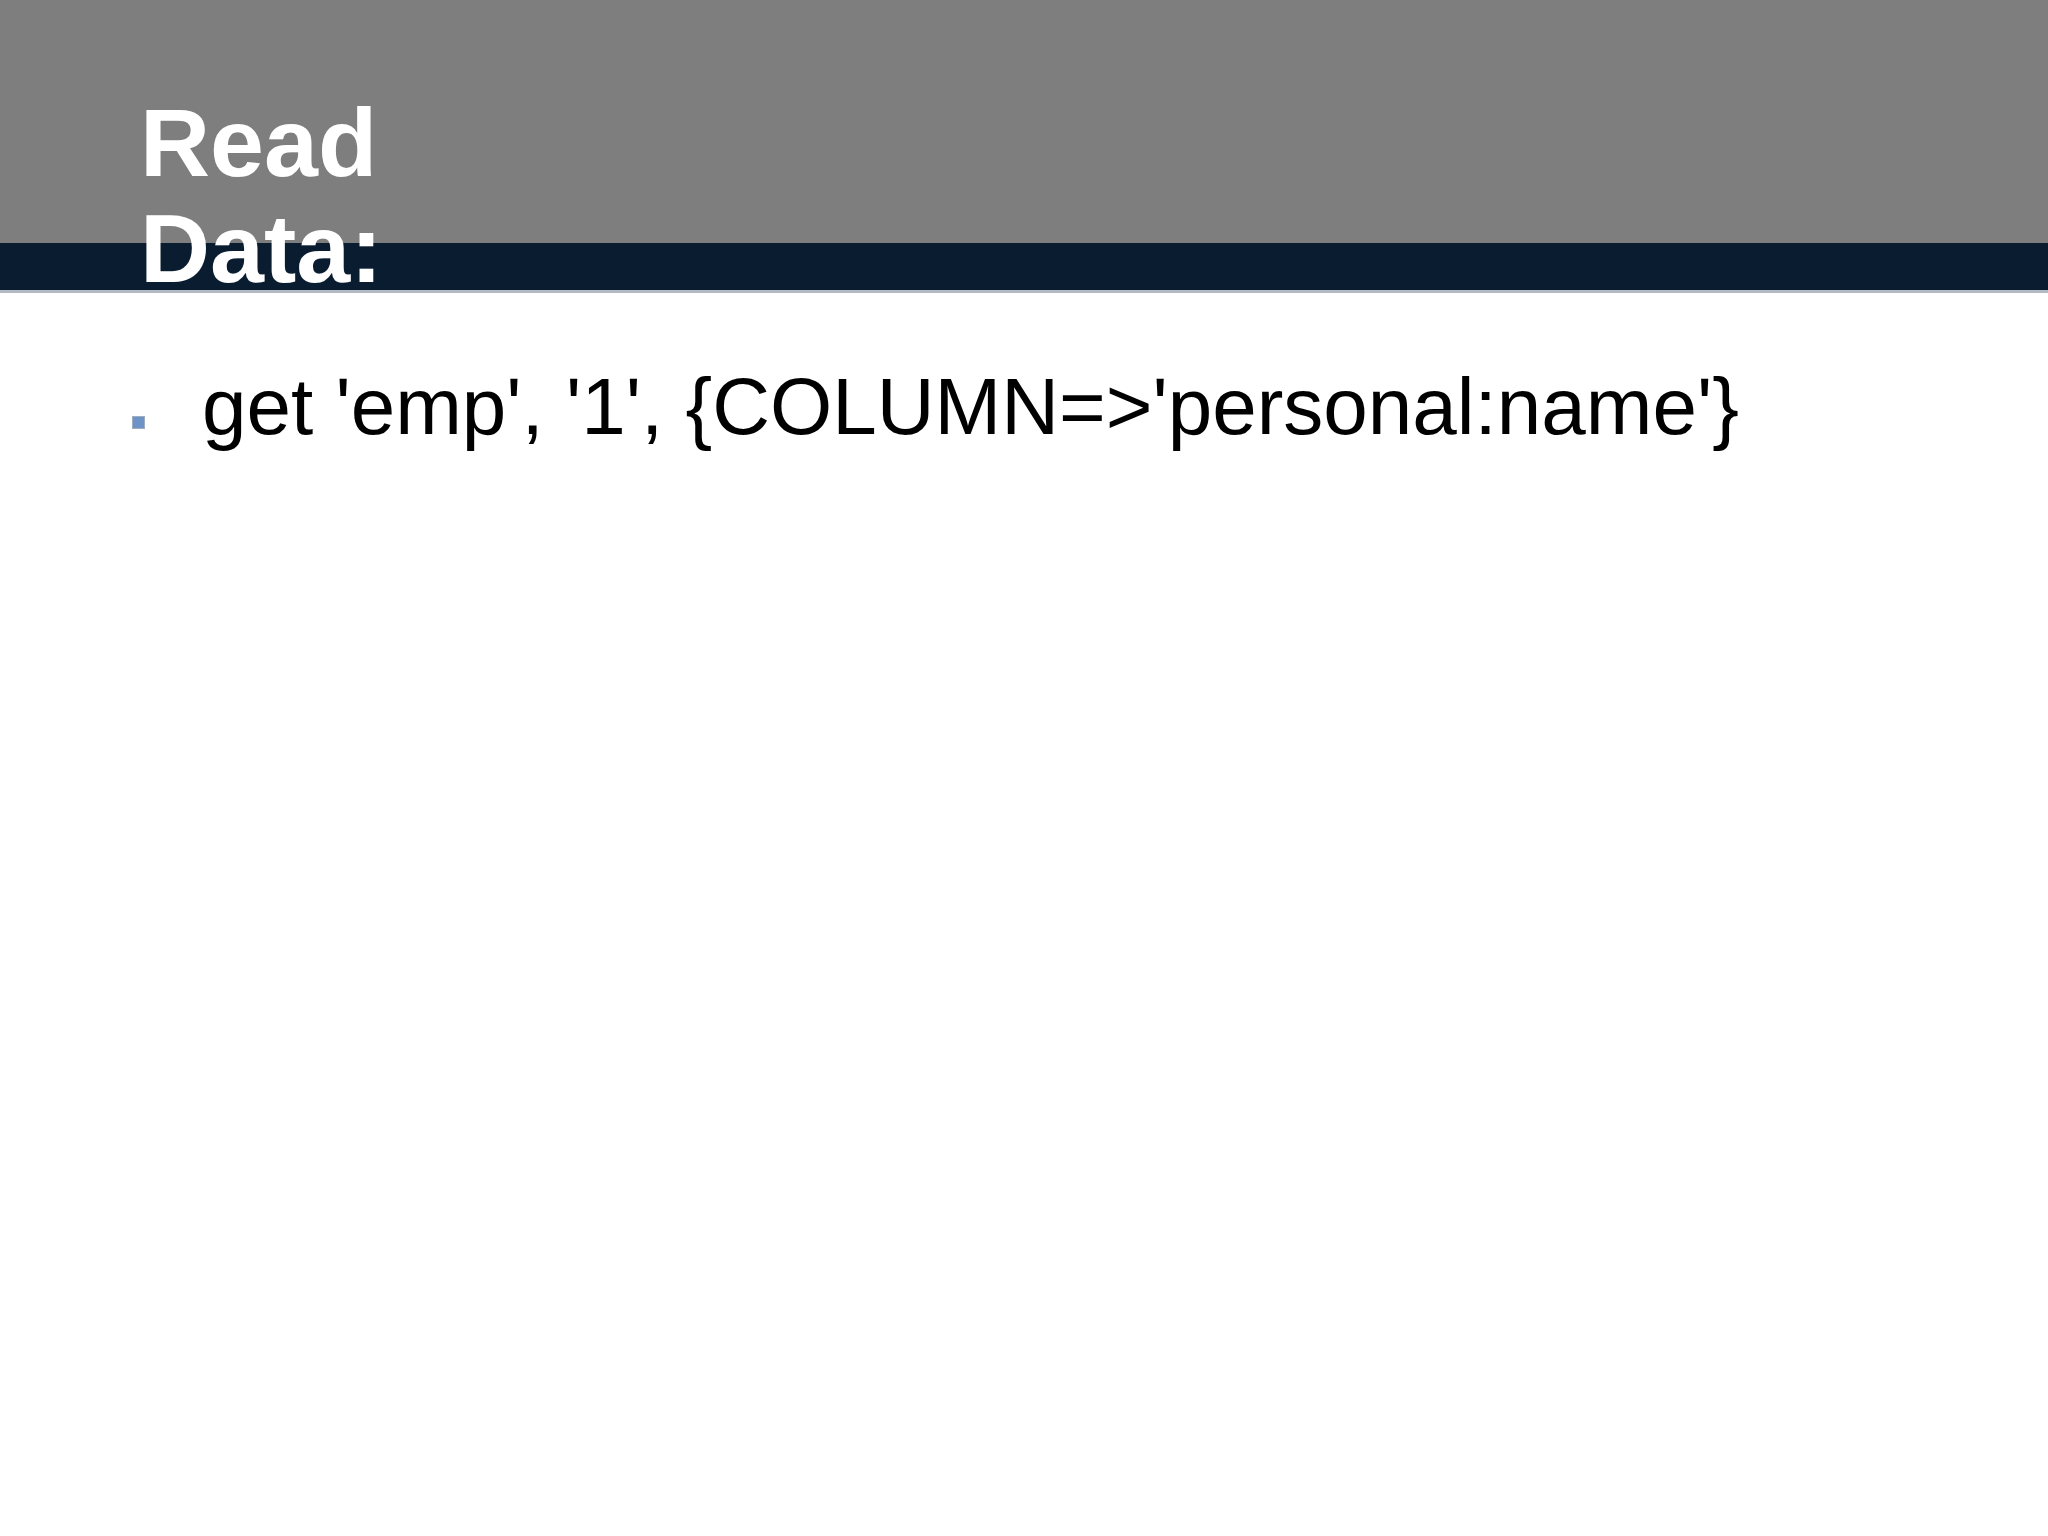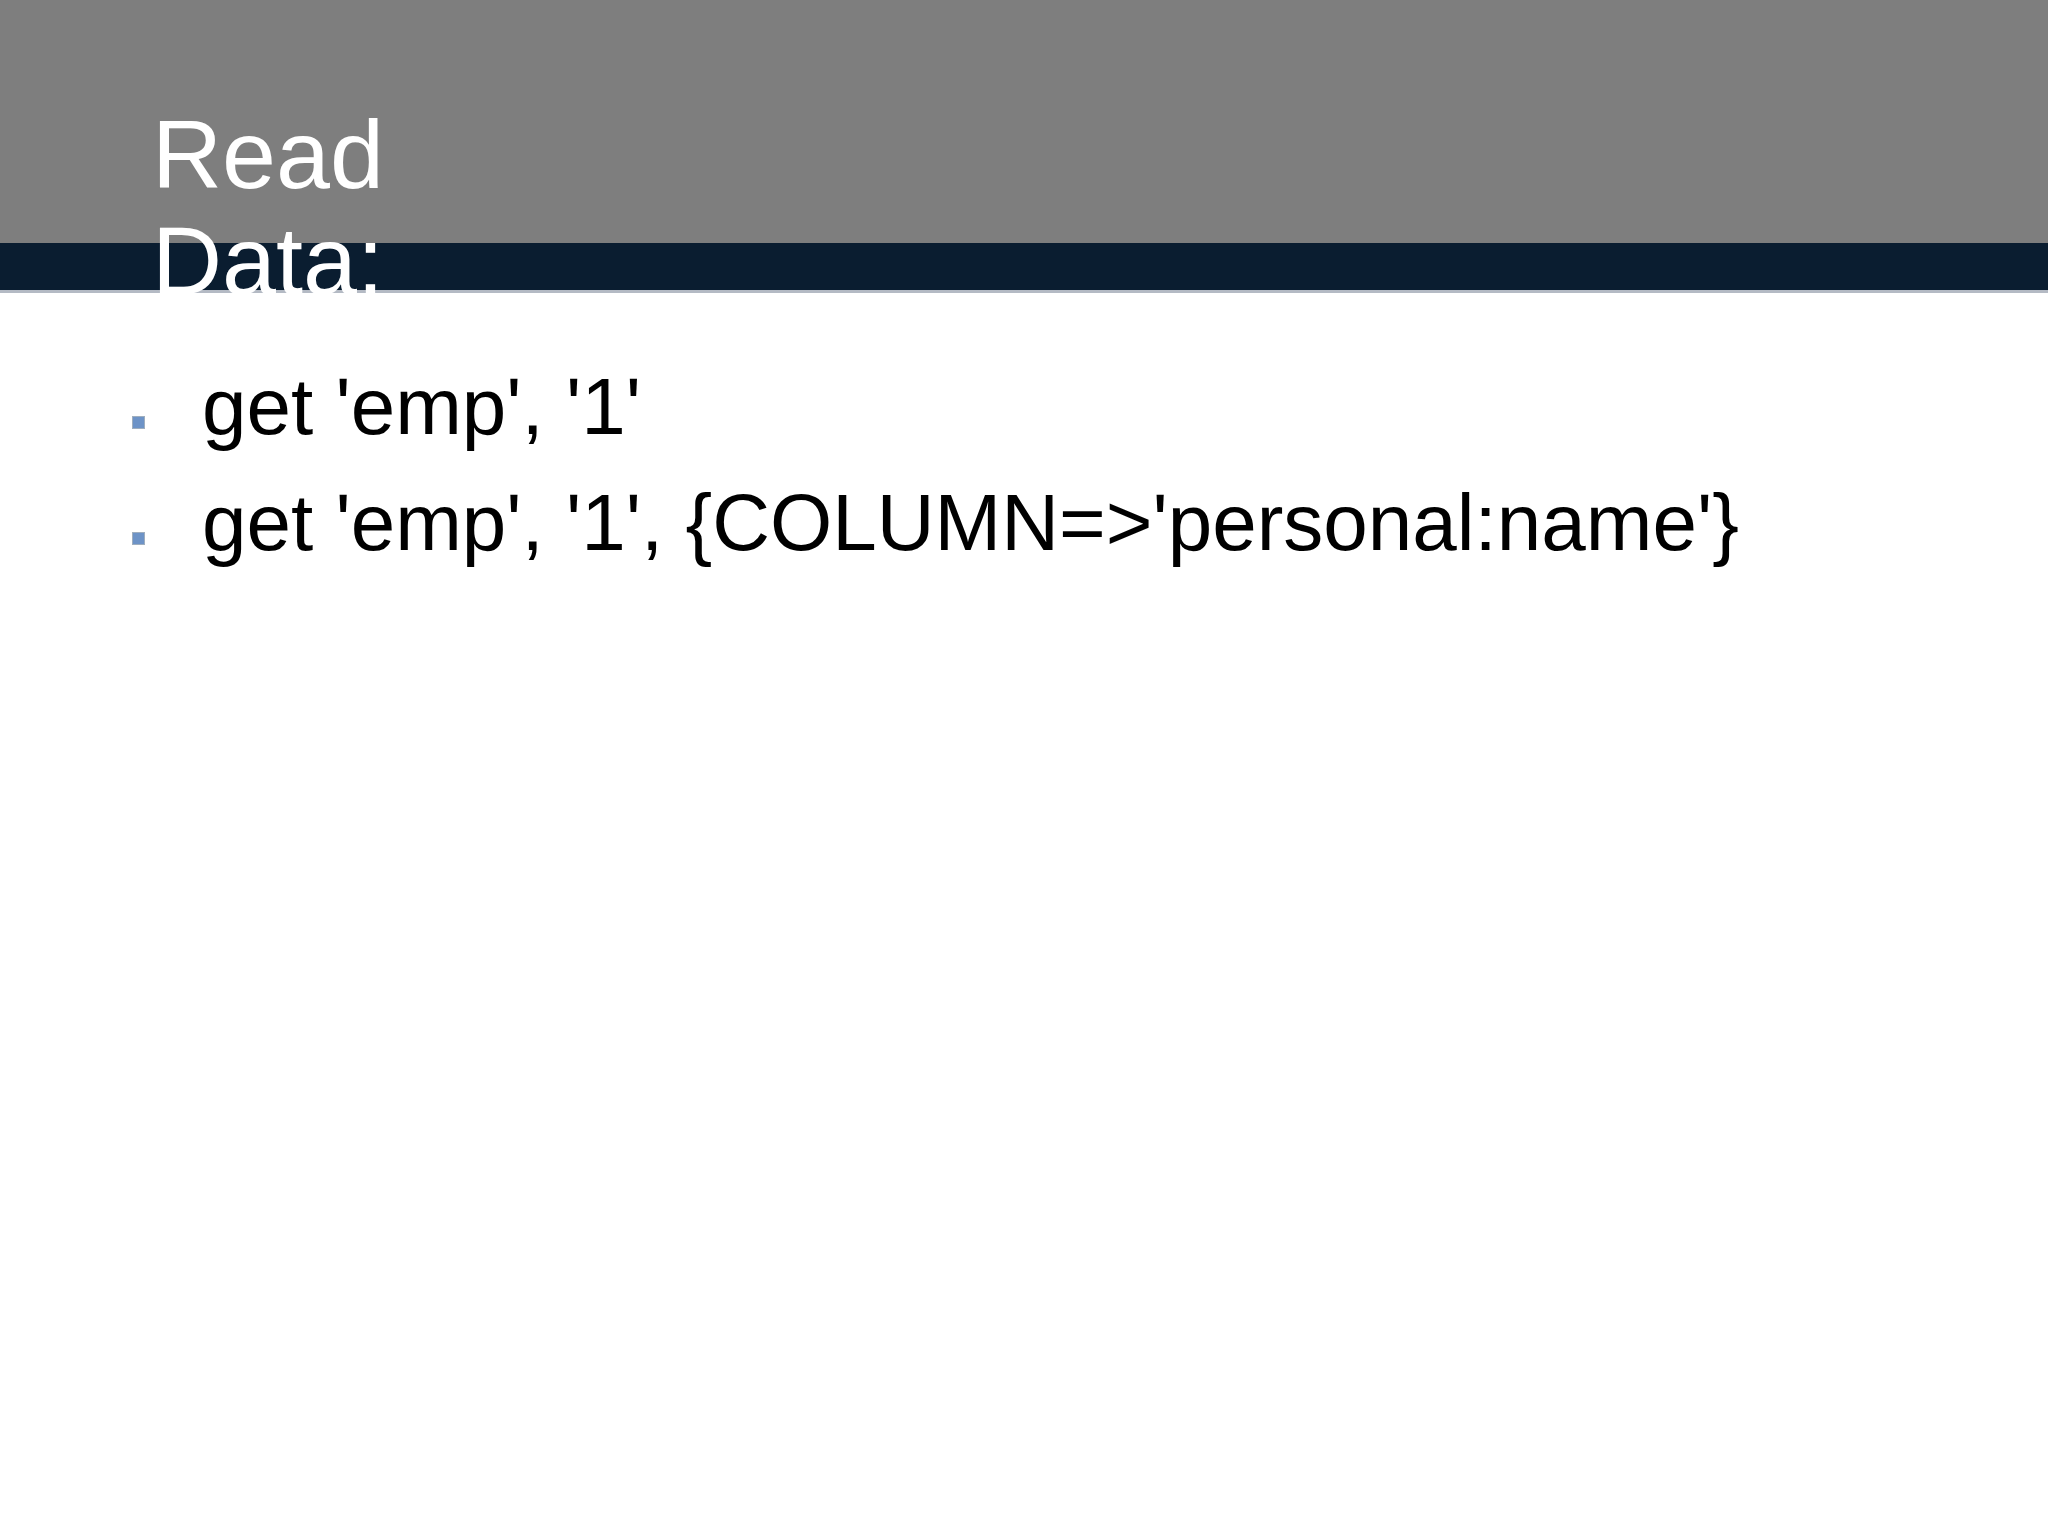--- a/index.html
+++ b/index.html
@@ -78,25 +78,21 @@
   }
 </style>
 </head>
 <body>
 
 <div class="slide">
   <div class="header-band"></div>
   <div class="accent-bar"></div>
   <div class="divider-line"></div>
 
-  <h1 class="slide-title" style="margin:12px; font-weight:400;">Read Data:</h1>
+  <h1 class="slide-title" style="margin:0; font-weight:700;">Read Data:</h1>
 
   <div class="bullet-list">
-    <div class="bullet-item">
-      <span class="bullet-marker"></span>
-      <span>get 'emp', '1'</span>
-    </div>
     <div class="bullet-item">
       <span class="bullet-marker"></span>
       <span>get 'emp', '1', {COLUMN=&gt;'personal:name'}</span>
     </div>
   </div>
 </div>
 
 </body></html>

